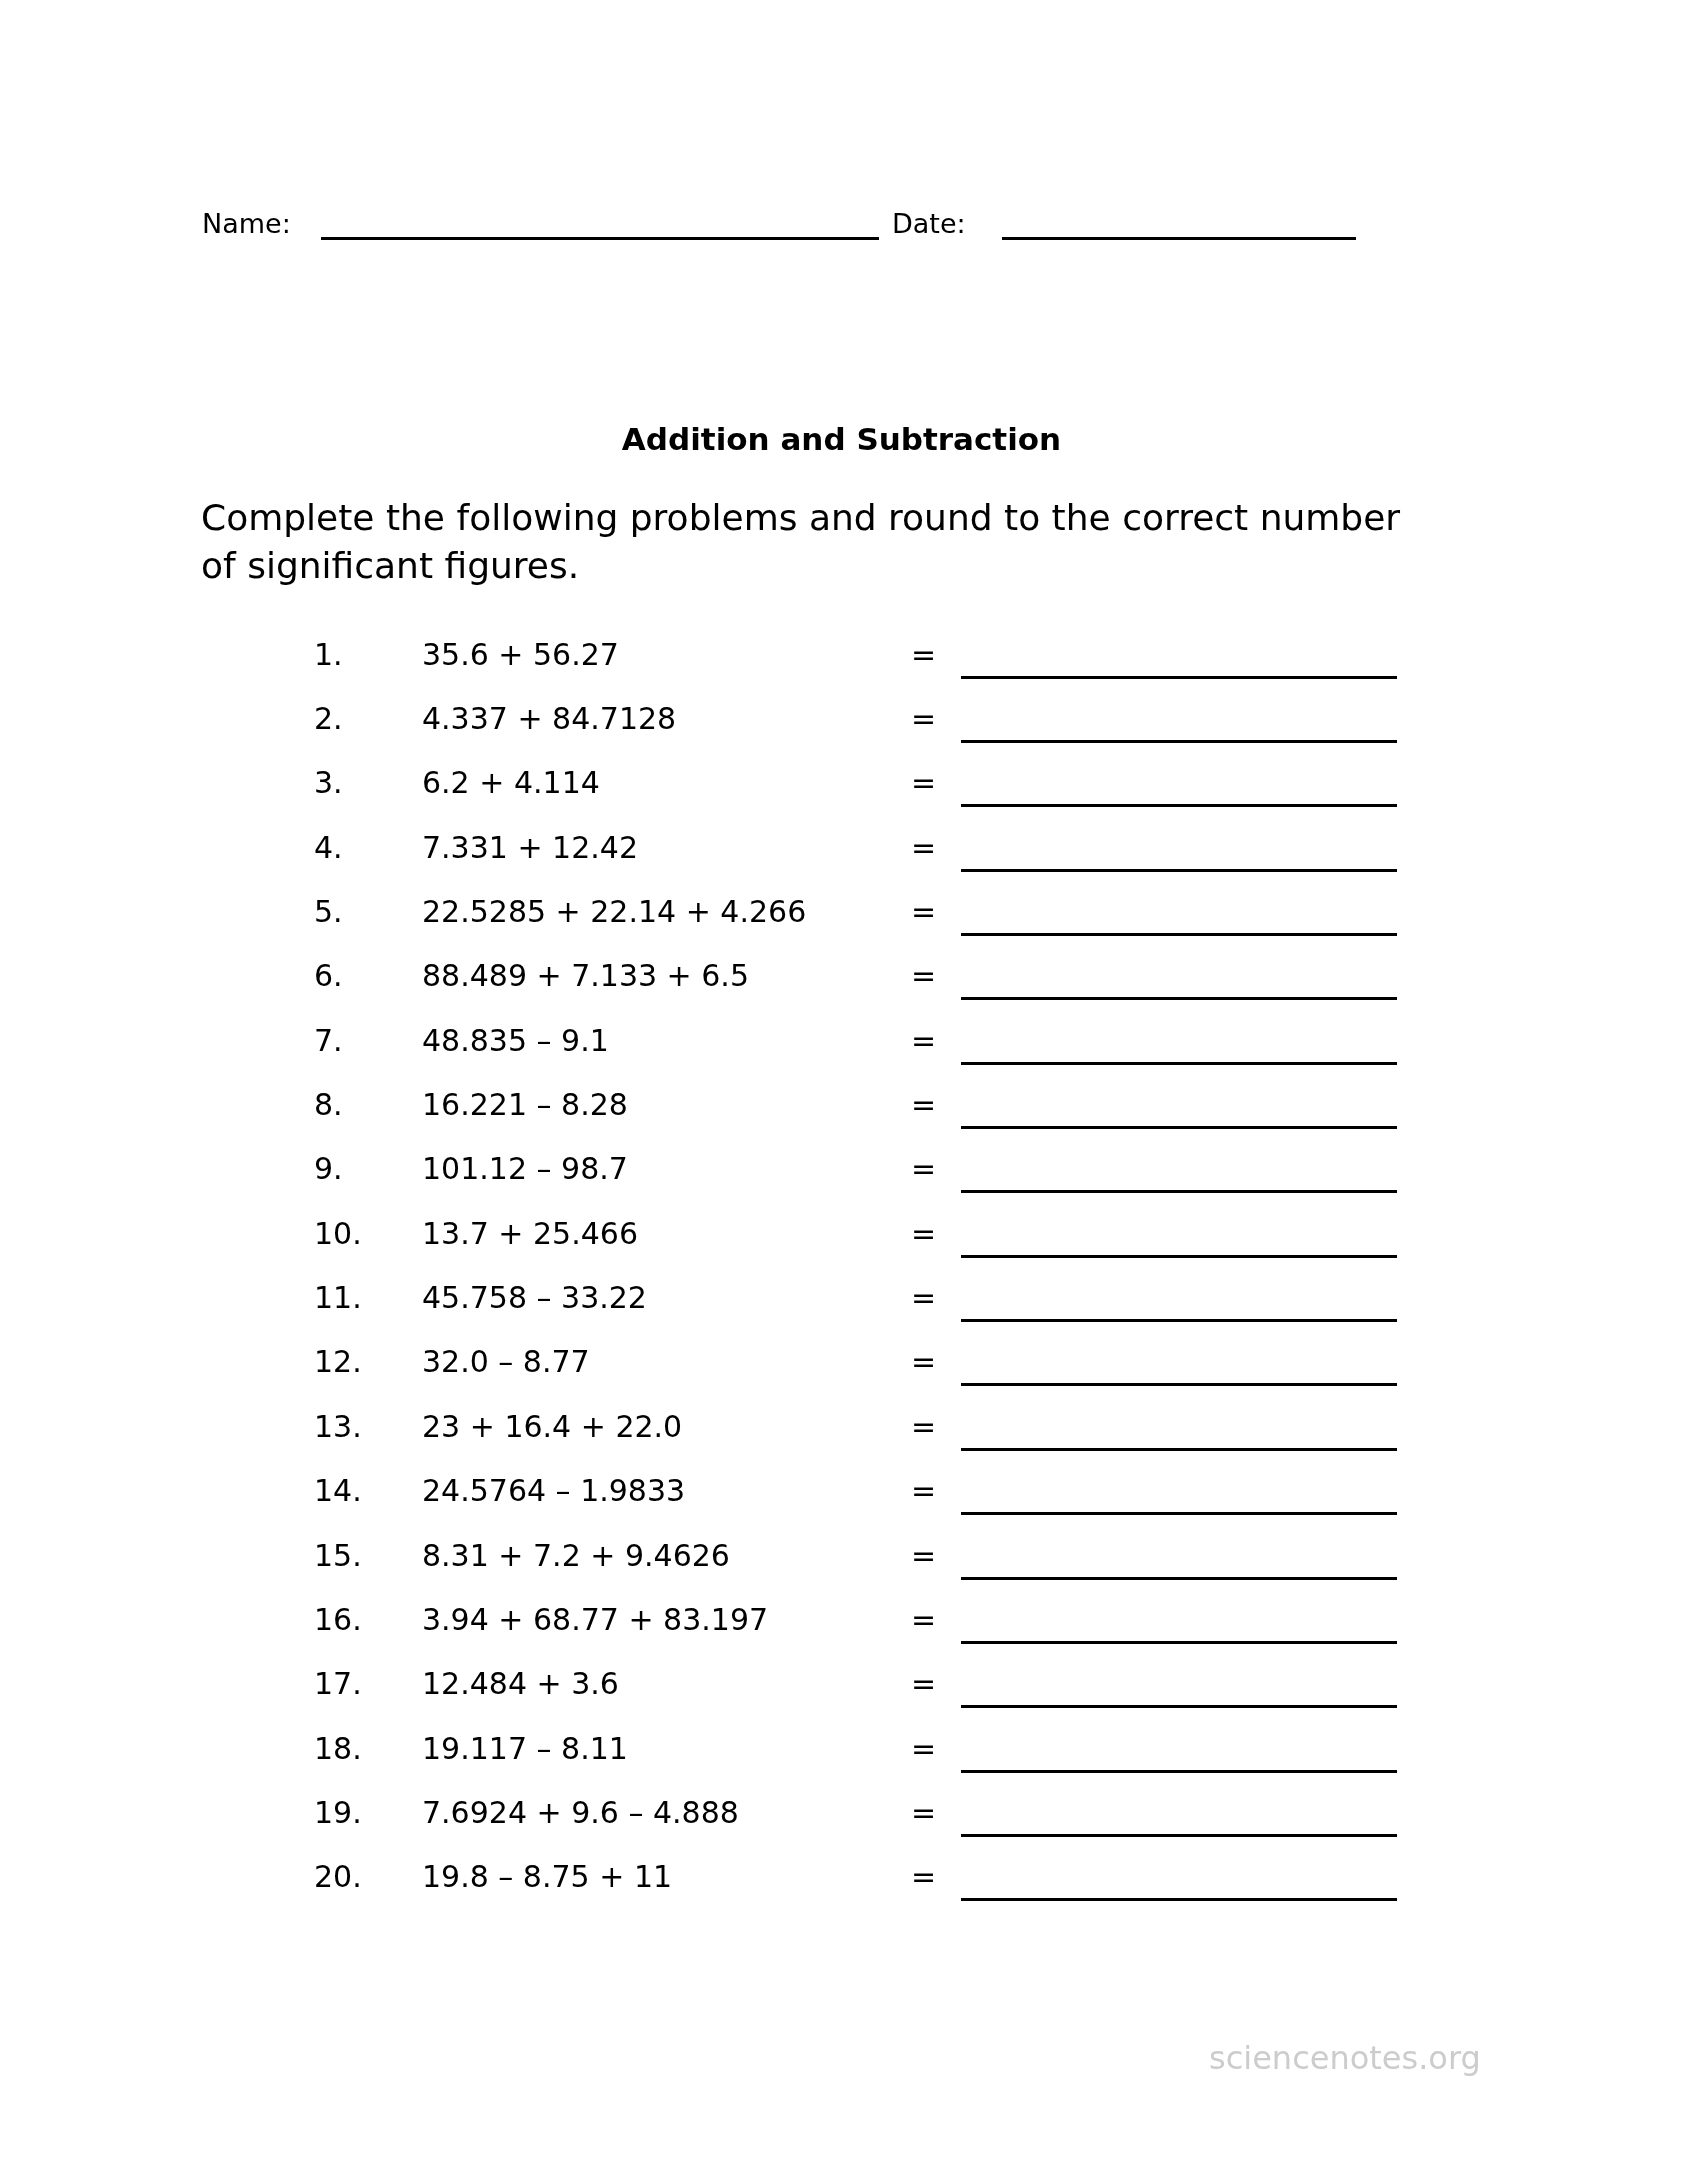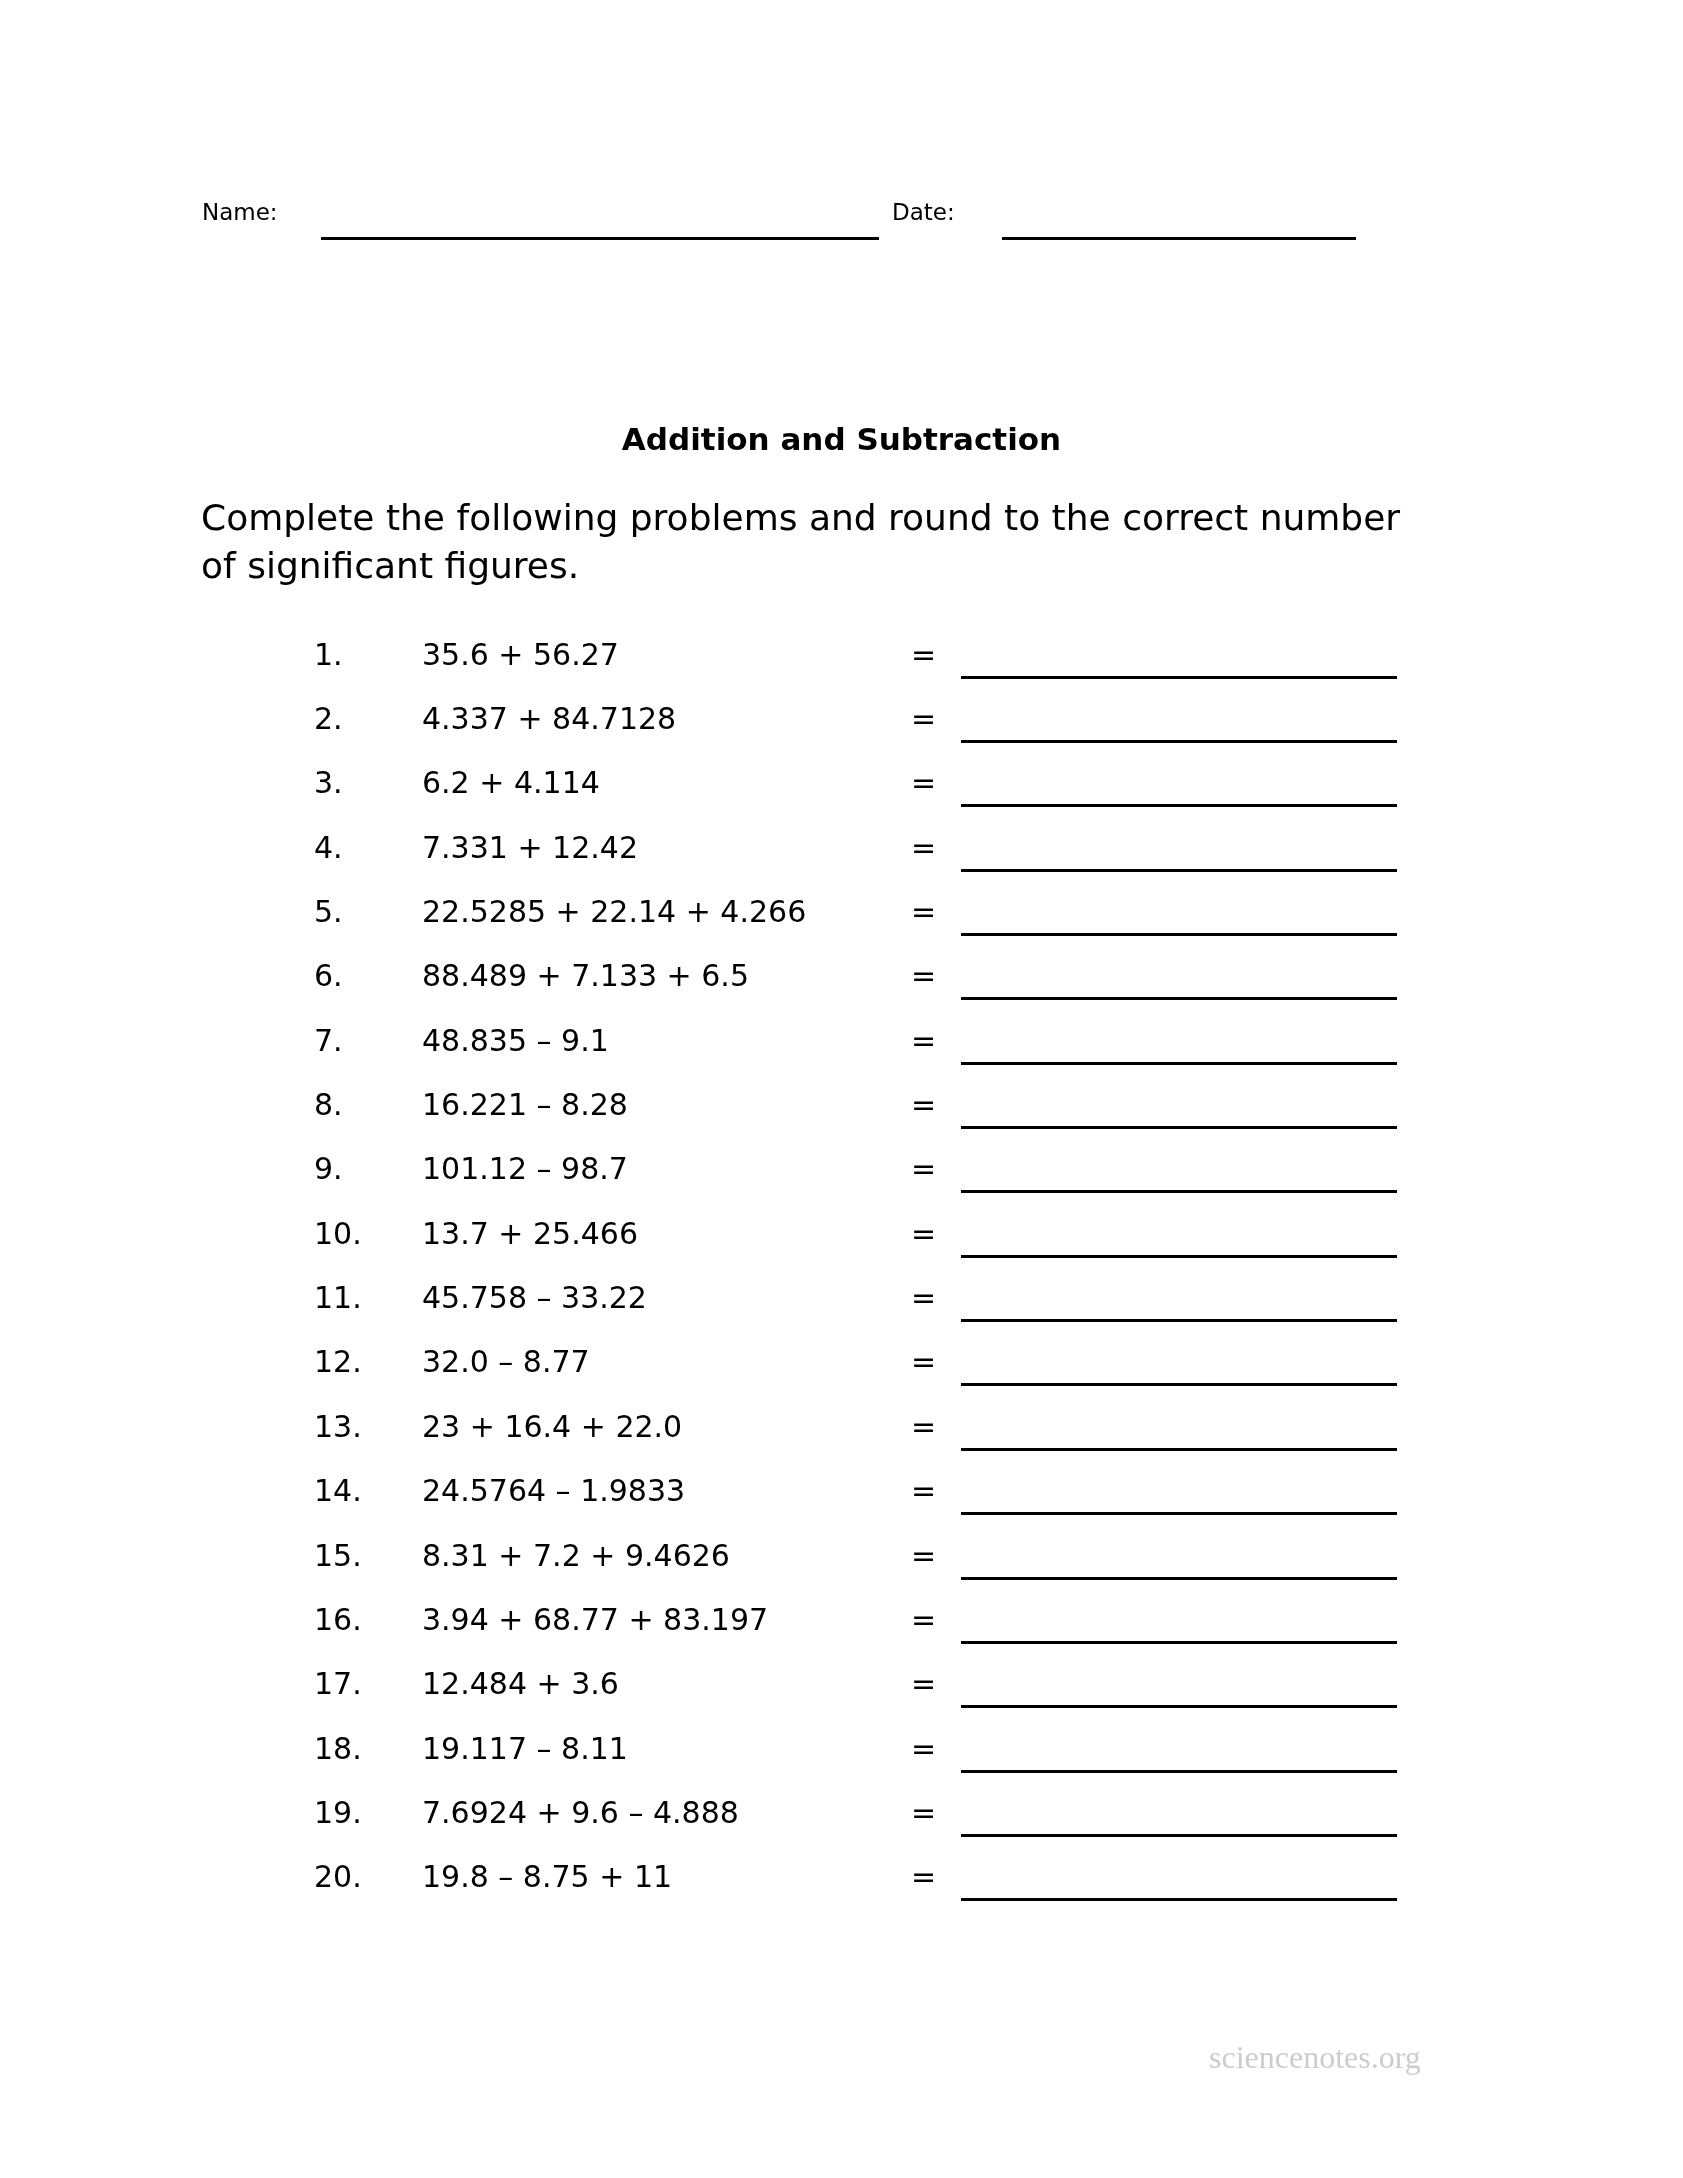--- a/index.html
+++ b/index.html
@@ -8,22 +8,22 @@
     position: relative;
     width: 1683px;
     height: 2178px;
     background: #ffffff;
     font-family: "DejaVu Sans", "Liberation Sans", sans-serif;
     color: #000000;
     overflow: hidden;
   }
   .label {
     position: absolute;
-    top: 199px;
-    font-size: 23px;
+    top: 208px;
+    font-size: 27px;
     white-space: nowrap;
   }
   #nameLabel { left: 202px; }
   #dateLabel { left: 892px; }
   .blank {
     position: absolute;
     top: 202px;
     height: 38px;
     border-bottom: 3px solid #000000;
   }
@@ -73,21 +73,20 @@
     height: 38px;
     border-bottom: 3px solid #000000;
   }
   .footer {
     position: absolute;
     left: 1209px;
     top: 2039px;
     font-size: 32px;
     color: #cccccc;
     white-space: nowrap;
-    font-family: Liberation Serif, serif;
   }
 </style>
 </head>
 <body>
 
 <div class="page">
 
   <div>
     <span class="label" id="nameLabel">Name:</span>
     <span class="blank" id="nameBlank"></span>

